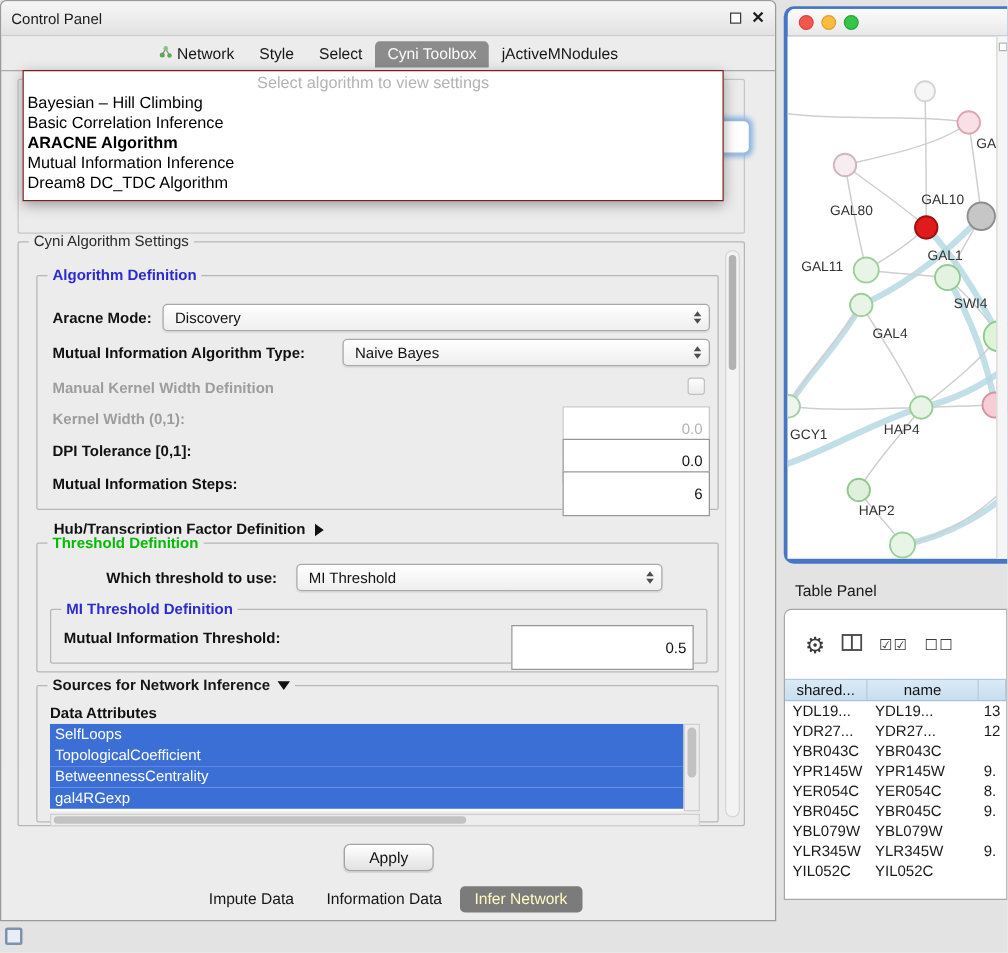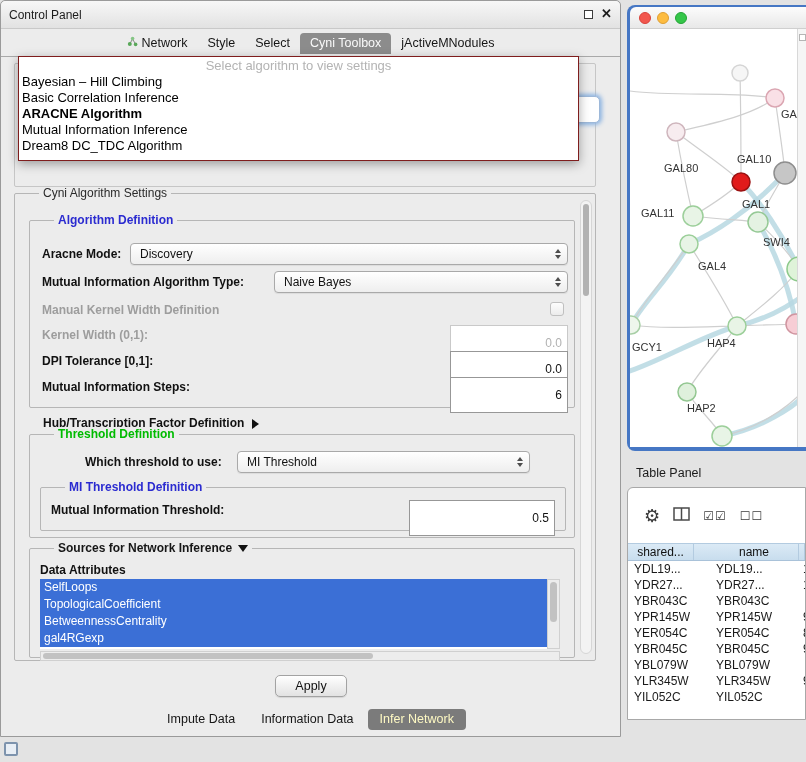--- a/index.html
+++ b/index.html
@@ -23,21 +23,21 @@
   .spinner-remnant { position:absolute; left:549px; top:95px; width:50px; height:27px; background:#fff; border:1px solid #9db8d9; border-radius:5px; box-shadow:0 0 4px 2px #8db4e2; z-index:2; }
 
   
   .dropdown { position:absolute; left:17px; top:55px; width:561px; background:#ffffff; border:1px solid #7f1d1d; box-shadow:0 3px 10px rgba(0,0,0,.35); padding-bottom:6px; z-index:50; }
   .dd-placeholder { height:17px; line-height:17px; text-align:center; color:#b3b3b3; font-size:13px; }
   .dd-item { height:16px; line-height:16px; padding-left:3px; font-size:13px; color:#000; }
   .dd-item.dd-sel { font-weight:bold; }
 
   
   .group { position:absolute; border:1px solid #b6b6b6; border-radius:2px; }
-  .legend { position:absolute; top:-8px; left:8px; background:#ececec; padding:0 4px; font-size:12px; display:flex; align-items:center; gap:6px; white-space:nowrap;margin-left:16px; }
+  .legend { position:absolute; top:-8px; left:8px; background:#ececec; padding:0 4px; font-size:12px; display:flex; align-items:center; gap:6px; white-space:nowrap; }
   .legend.plain { font-weight:normal; color:#2a2a2a; }
   .legend.blue { font-weight:bold; color:#2b2bd0; }
   .legend.green { font-weight:bold; color:#00bb00; }
   .legend.black { font-weight:bold; color:#161616; }
 
   .settings { left:13px; top:192px; width:582px; height:468px; }
 
   .row { position:absolute; left:0; right:0; height:24px; }
   .lbl { position:absolute; font-weight:bold; font-size:12px; color:#111; line-height:22px; white-space:nowrap; }
   .lbl.dis { color:#9d9d9d; }
@@ -88,21 +88,21 @@
 
   
   .table-panel-title { position:absolute; left:636px; top:466px; font-size:12.5px; color:#1a1a1a; }
   .table-window { position:absolute; left:627px; top:487px; width:179px; height:233px; background:#fff; border:1px solid #a8a8a8; border-radius:6px 0 0 0; overflow:hidden; }
   .tbl-toolbar { height:55px; display:flex; align-items:center; gap:13px; padding-left:16px; }
   .icon-btn { color:#3a3a3a; }
   .gear { font-size:18px; }
   .checks { font-size:12px; letter-spacing:1px; }
   .tbl-header { display:flex; height:18px; background:linear-gradient(#dbeaf6,#c8ddee); border-top:1px solid #b3cbe0; border-bottom:1px solid #a9c2d9; }
   .th { font-size:12px; color:#111; line-height:17px; text-align:center; border-right:1px solid #b3cbe0; overflow:hidden; white-space:nowrap; }
-  .c0 { width:66px; flex:none; } .c1 { width:89px; flex:none;margin-left:16px; } .c2 { flex:1; }
+  .c0 { width:66px; flex:none; } .c1 { width:89px; flex:none; } .c2 { flex:1; }
   .tbl-body { height:141px; overflow:hidden; }
   .tr { display:flex; height:16px; }
   .td { font-size:12px; color:#1a1a1a; line-height:16px; padding-left:6px; overflow:hidden; white-space:nowrap; }
   .td.c0 { width:66px; } .td.c1 { width:89px; } .td.c2 { flex:1; padding-left:4px; }
 
   .dock-icon { position:absolute; left:4px; top:742px; width:14px; height:14px; border:2px solid #7d93ad; background:#e8eef5; border-radius:2px; }
 </style>
 </head>
 <body>
 

